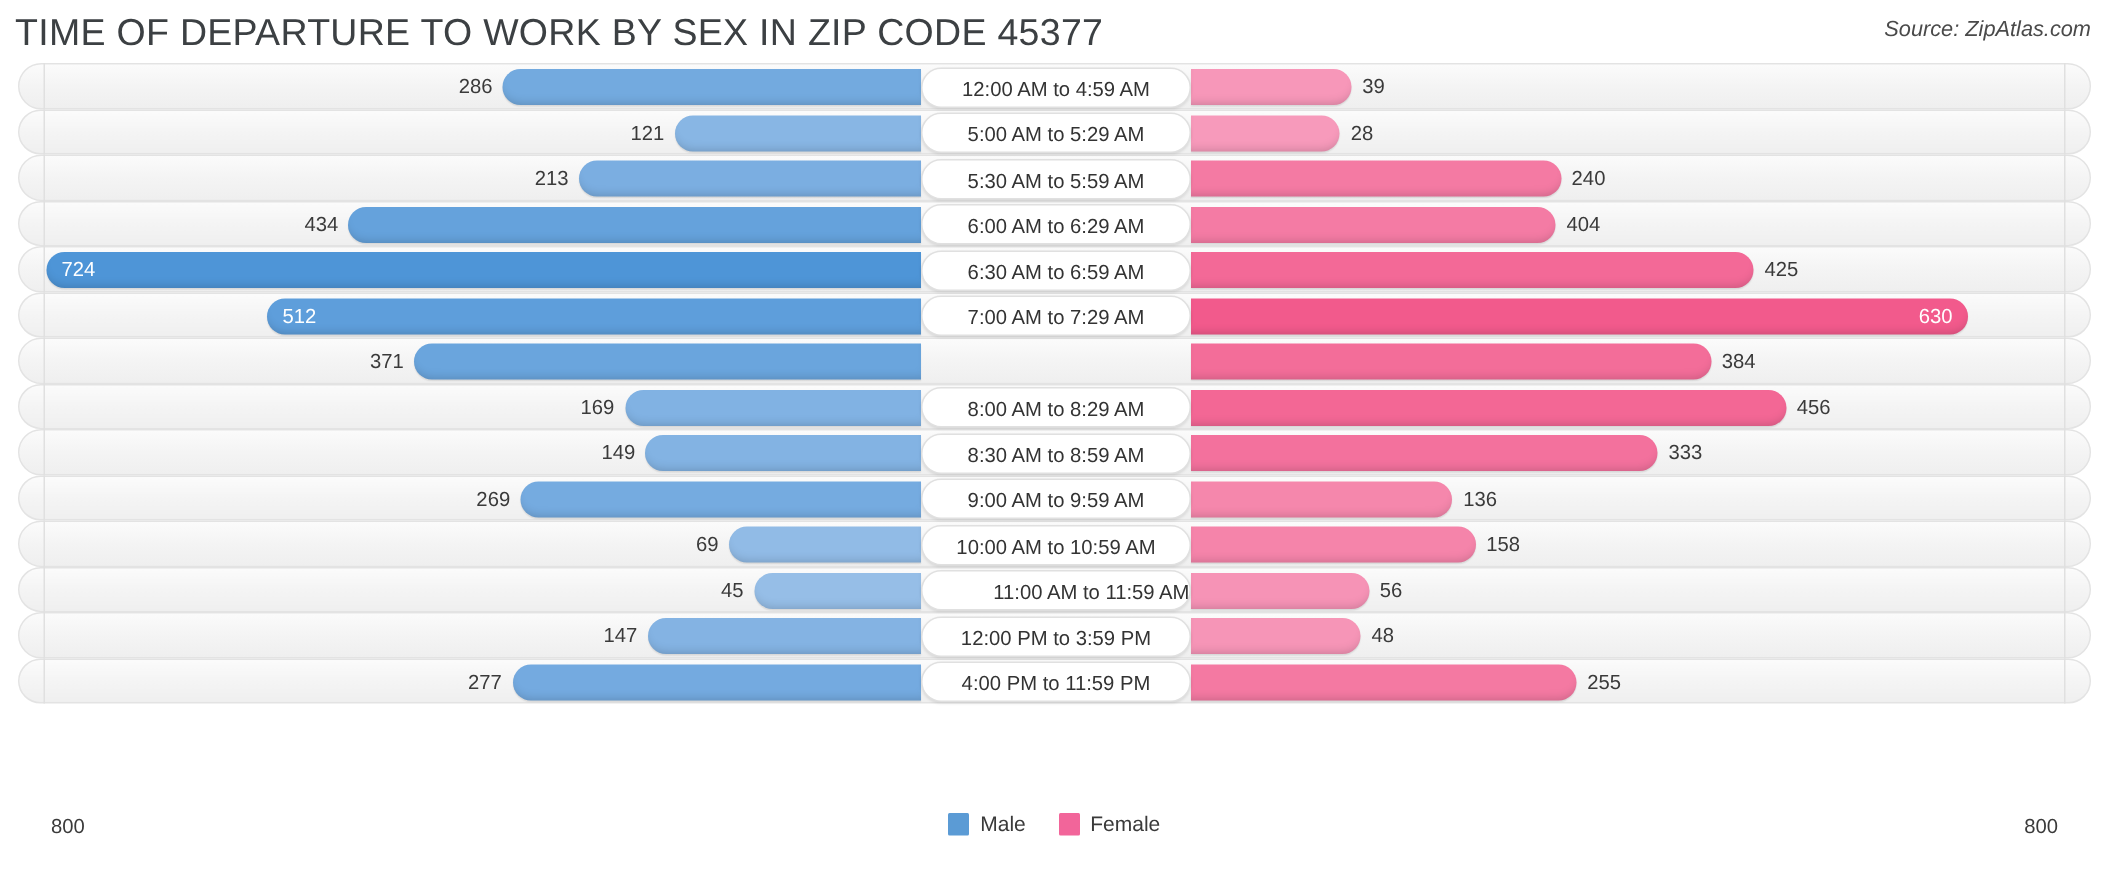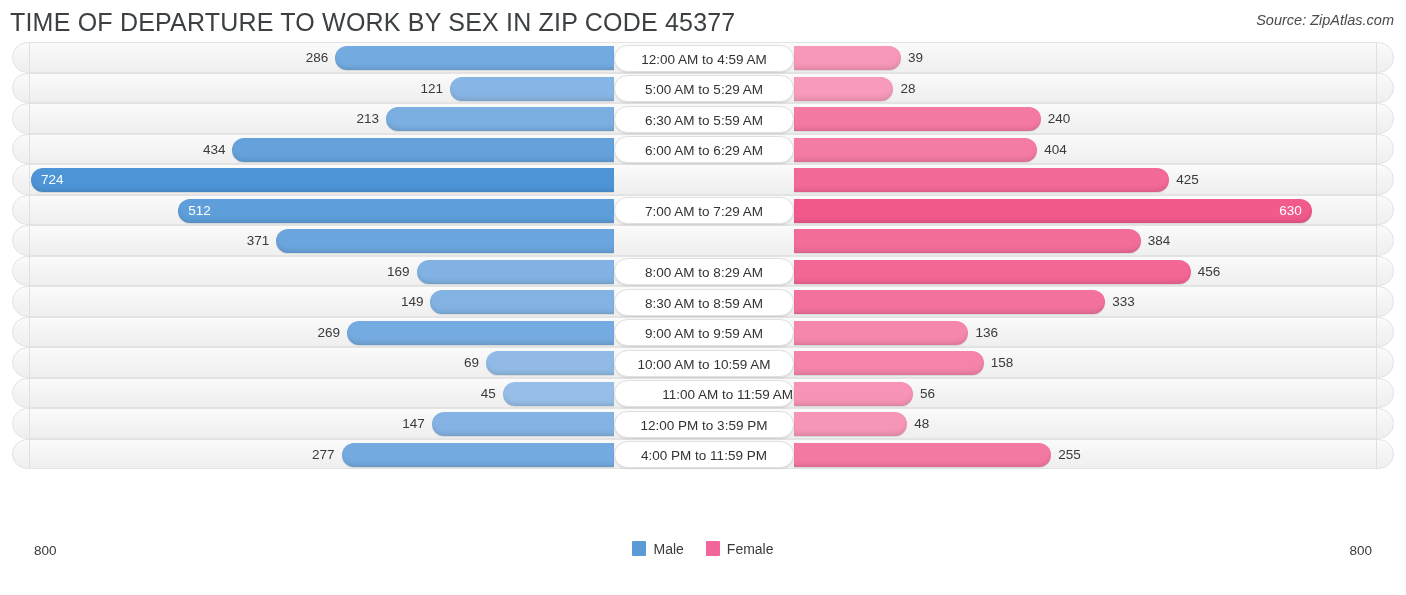--- a/index.html
+++ b/index.html
@@ -147,20 +147,21 @@
     top: 4px;
     left: 0;
     right: 0;
     display: flex;
     justify-content: center;
     align-items: center;
     gap: 22px;
   }
   .legend-item {
     display: flex;
+    align-items: center;
     gap: 7px;
     font-size: 14px;
     color: #3a3a3a;
   }
   .swatch {
     width: 14px;
     height: 15px;
     border-radius: 1px;
     display: inline-block;
   }
@@ -198,21 +199,21 @@
         </div>
       </div>
       <div class="row">
         <div class="bar-wrap">
           <div class="bar male" style="left: 373.018px; width: 227.982px; background: rgb(123, 174, 225);">
             <span class="val out-left">213</span>
           </div>
           <div class="bar female" style="left: 781px; width: 246.74px; background: rgb(244, 122, 163);">
             <span class="val out-right">240</span>
           </div>
-          <div class="center-label" style="left: 601px; width: 180px;">6:30 AM to 5:59 AM</div>
+          <div class="center-label" style="left: 601px; width: 180px;">5:30 AM to 5:59 AM</div>
         </div>
       </div>
       <div class="row">
         <div class="bar-wrap">
           <div class="bar male" style="left: 219.478px; width: 381.522px; background: rgb(101, 162, 220);">
             <span class="val out-left">434</span>
           </div>
           <div class="bar female" style="left: 781px; width: 243.267px; background: rgb(244, 123, 164);">
             <span class="val out-right">404</span>
           </div>
@@ -220,20 +221,21 @@
         </div>
       </div>
       <div class="row">
         <div class="bar-wrap">
           <div class="bar male" style="left: 18px; width: 583px; background: rgb(78, 149, 215);">
             <span class="val in-left">724</span>
           </div>
           <div class="bar female" style="left: 781px; width: 375.269px; background: rgb(243, 105, 151);">
             <span class="val out-right">425</span>
           </div>
+          <div class="center-label" style="left: 601px; width: 180px;">6:30 AM to 6:59 AM</div>
         </div>
       </div>
       <div class="row">
         <div class="bar-wrap">
           <div class="bar male" style="left: 165.287px; width: 435.713px; background: rgb(94, 158, 219);">
             <span class="val in-left">512</span>
           </div>
           <div class="bar female" style="left: 781px; width: 517.693px; background: rgb(242, 90, 140);">
             <span class="val in-right">630</span>
           </div>

